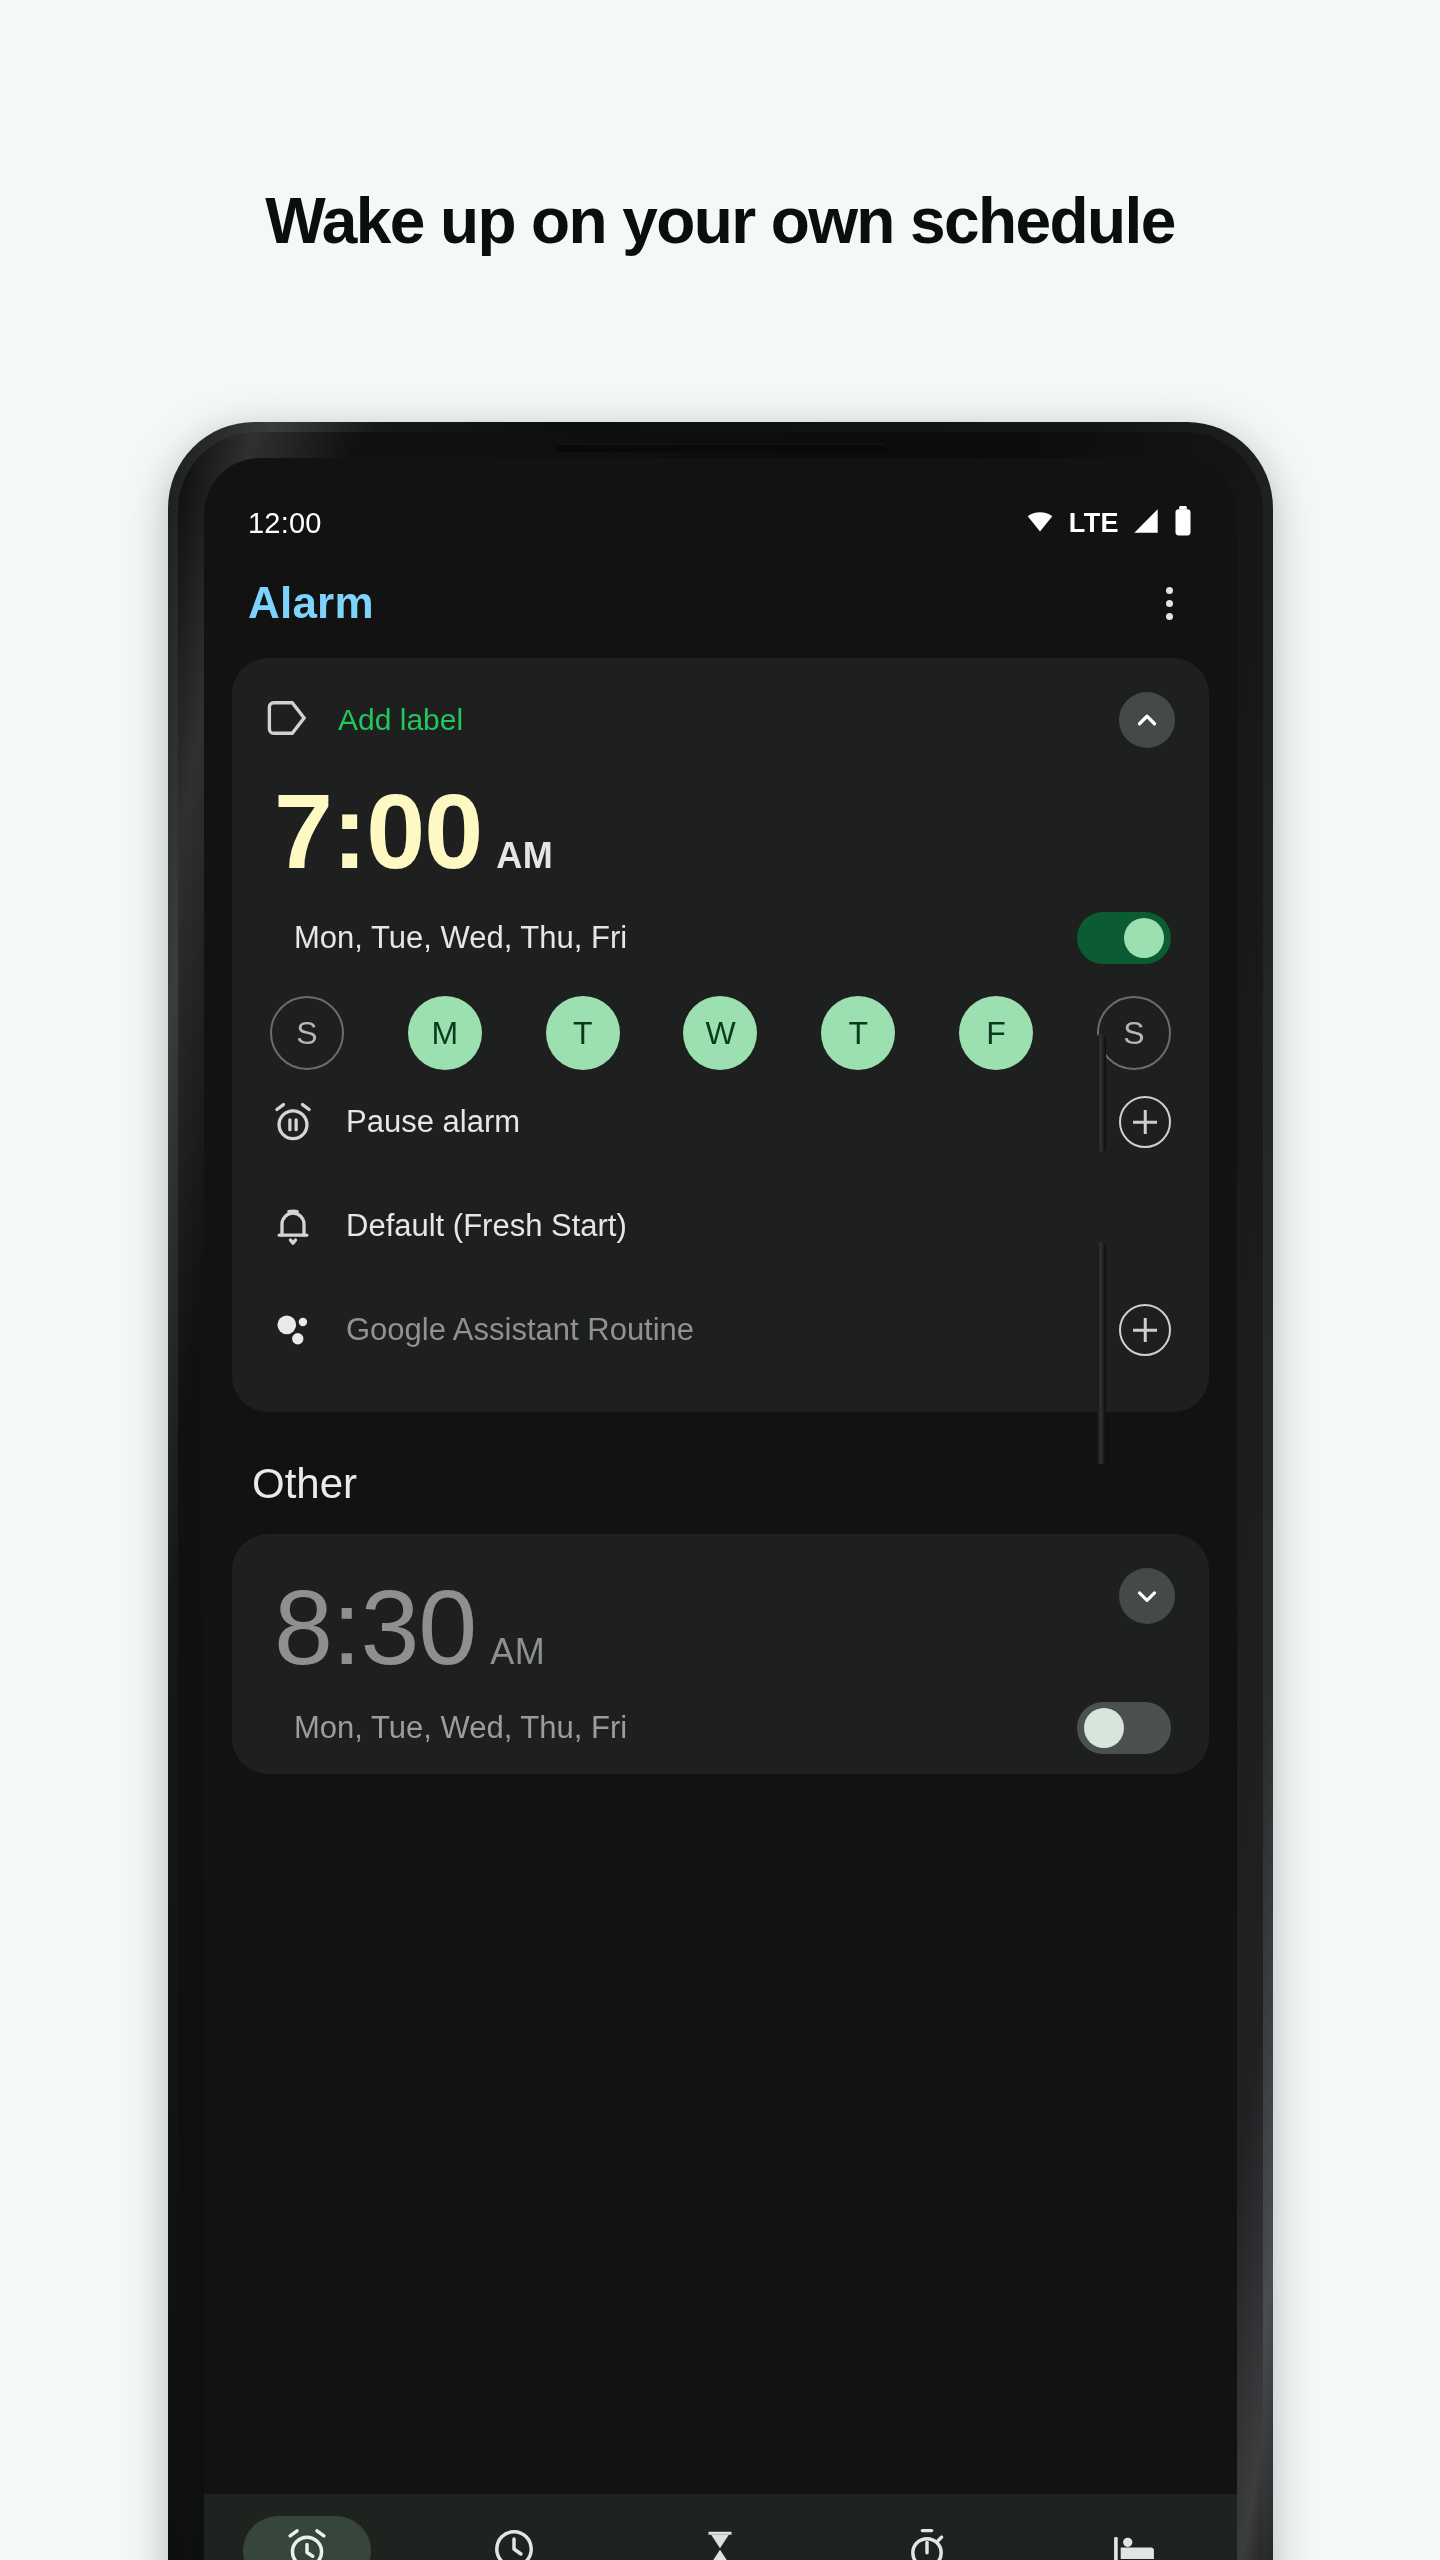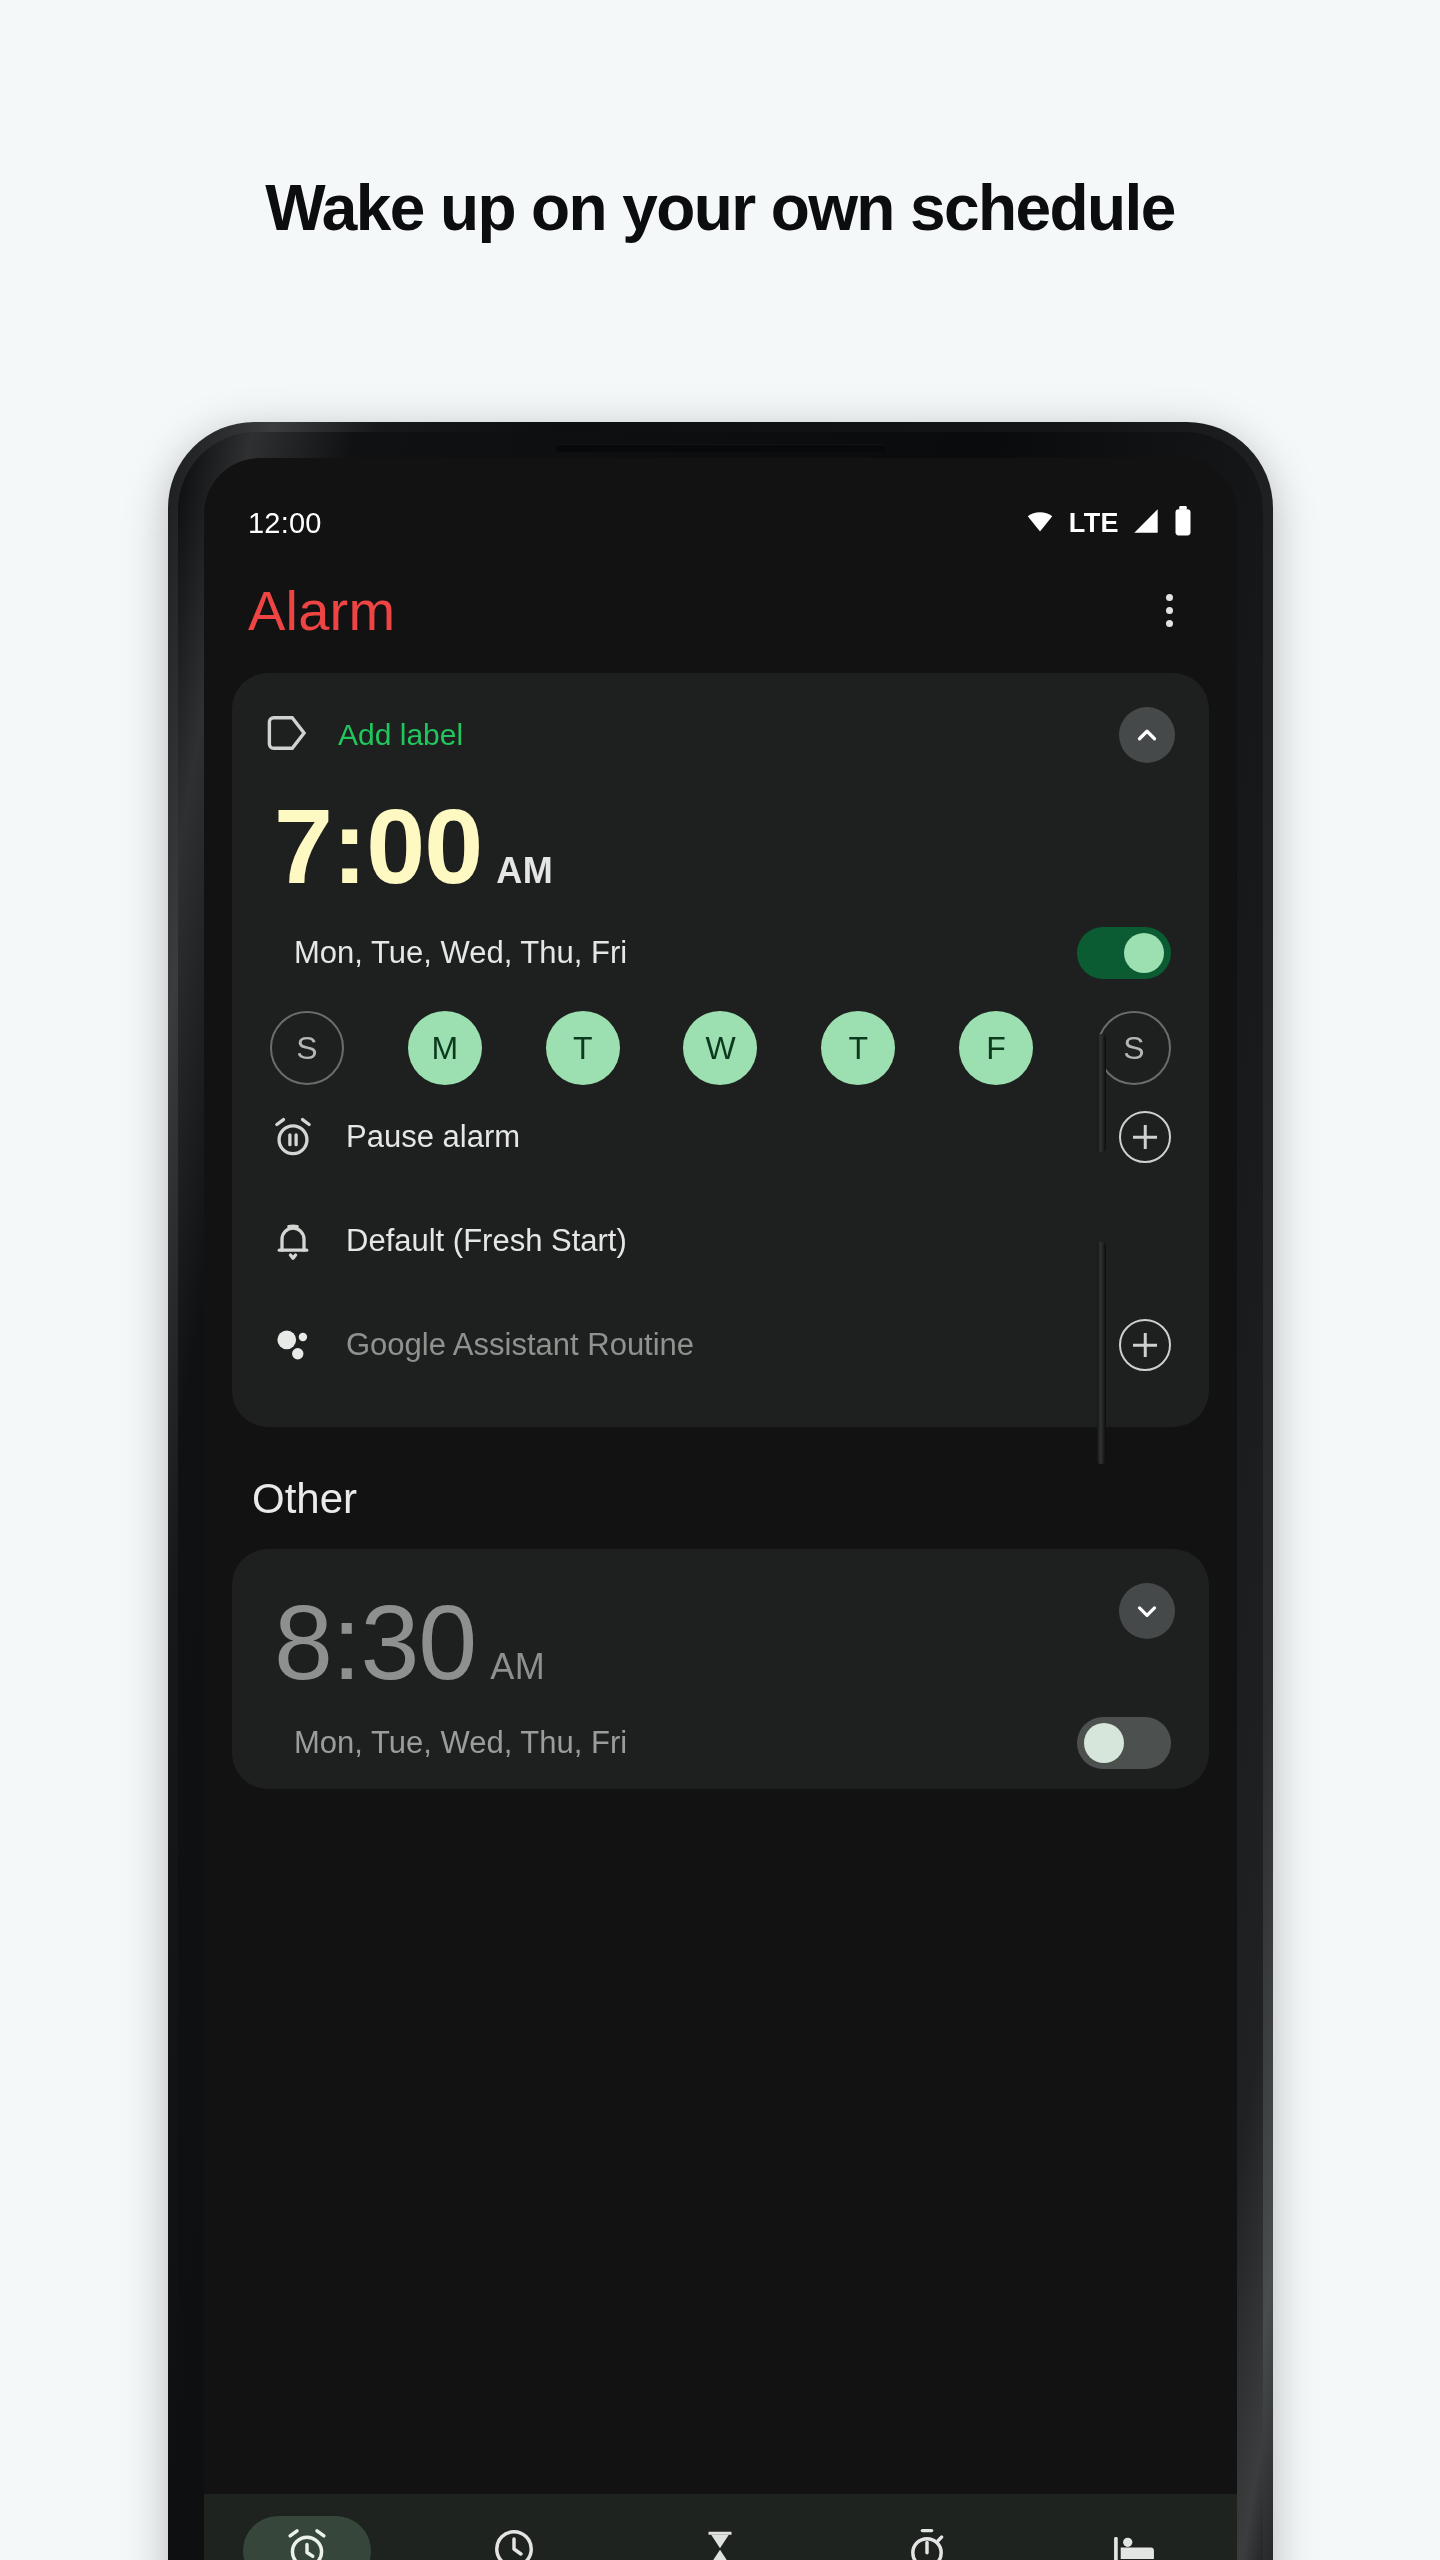--- a/index.html
+++ b/index.html
@@ -14,21 +14,21 @@
   .page {
     position: relative;
     width: 1440px;
     height: 2560px;
     background: #f4f8f9;
   }
 
   
   .headline {
     position: absolute;
-    top: 173px;
+    top: 186px;
     left: 0;
     width: 1440px;
     text-align: center;
     font-size: 64px;
     font-weight: 700;
     letter-spacing: -1.6px;
     color: #0b0d0e;
     line-height: 1.1;
   }
 
@@ -100,23 +100,23 @@
   .status-right .lte { font-size: 27px; font-weight: 600; letter-spacing: 0.4px; }
 
   
   .app-bar {
     display: flex;
     align-items: center;
     justify-content: space-between;
     padding: 38px 44px 0 44px;
   }
   .app-title {
-    font-size: 56px;
-    color: #ef4444;
-    font-weight: 400;
+    font-size: 44px;
+    color: #7dd3fc;
+    font-weight: 700;
     letter-spacing: 0.2px;
   }
   .kebab {
     width: 48px; height: 48px;
     display: flex; flex-direction: column;
     align-items: center; justify-content: center; gap: 6px;
     cursor: pointer;
   }
   .kebab i { width: 7px; height: 7px; border-radius: 50%; background: #e3e3e3; display:block; }
 

